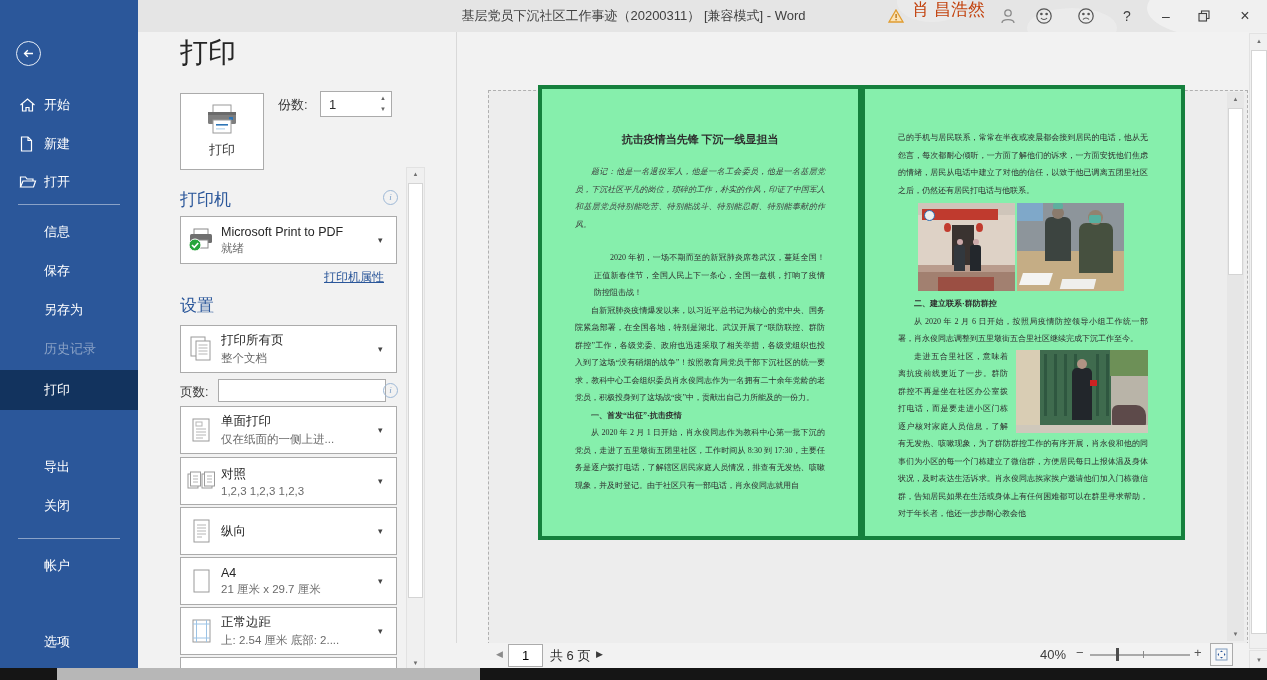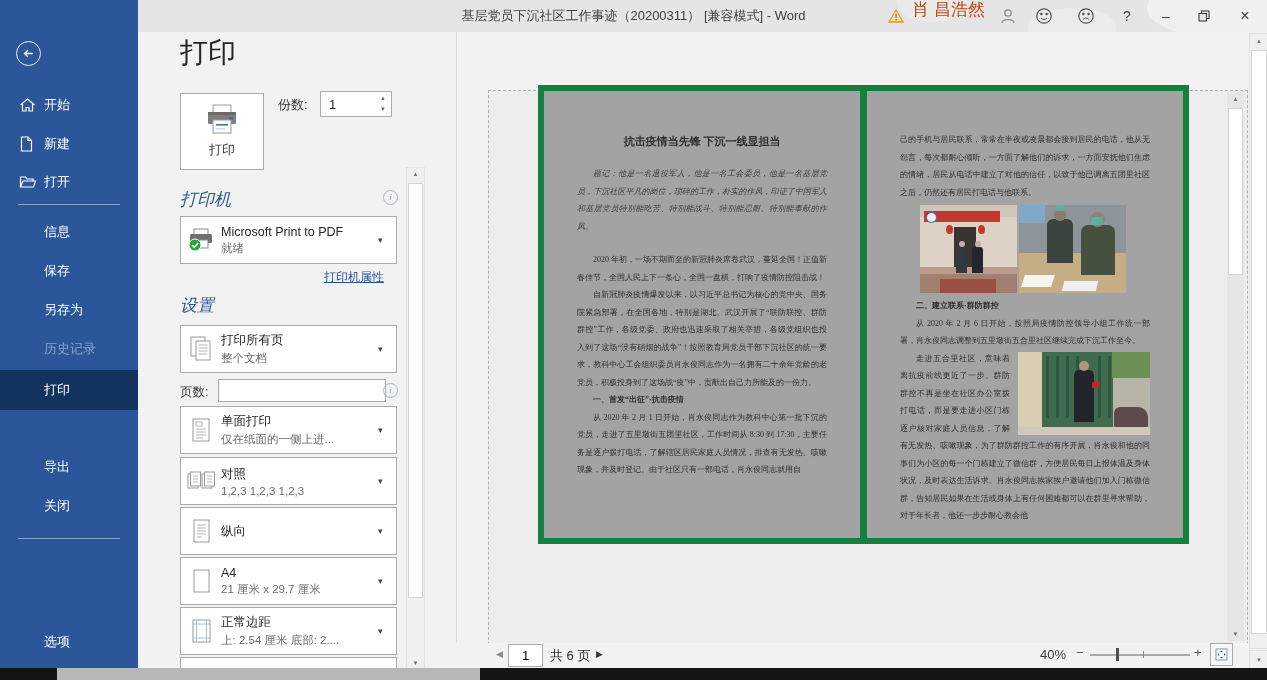--- a/index.html
+++ b/index.html
@@ -30,21 +30,21 @@
   
   .panel{position:absolute;left:138px;top:32px;width:318px;height:636px;background:#f2f2f2;overflow:visible;}
   .pg-title{position:absolute;left:42px;top:2px;font-size:28px;color:#252525;}
   .bigprint{position:absolute;left:42px;top:61px;width:84px;height:77px;background:#fff;border:1px solid #ababab;
             display:flex;flex-direction:column;align-items:center;justify-content:center;gap:6px;font-size:13px;color:#3a3a3a;}
   .copies-lbl{position:absolute;left:140px;top:64px;font-size:13px;color:#3a3a3a;}
   .spinner{position:absolute;left:182px;top:59px;width:70px;height:24px;background:#fff;border:1px solid #ababab;}
   .spinner input{position:absolute;left:6px;top:1px;width:44px;height:20px;border:0;outline:none;font-size:13px;color:#2b2b2b;
                  font-family:inherit;background:transparent;}
   .spin-btn{position:absolute;right:2px;width:12px;height:11px;font-size:6px;color:#666;text-align:center;line-height:11px;}
-  .sec-head{position:absolute;left:42px;font-size:17px;color:#2b579a;font-style:italic;}
+  .sec-head{position:absolute;left:42px;font-size:17px;color:#2b579a;}
   .info-ic{position:absolute;width:13px;height:13px;border:1px solid #9db8d6;border-radius:50%;color:#7fa1c8;
            font-size:9px;line-height:13px;text-align:center;font-style:italic;font-family:"Liberation Serif",serif;}
   .drop{position:absolute;left:42px;width:215px;height:46px;background:#fff;border:1px solid #ababab;
         display:flex;align-items:center;}
   .drop .dico{width:40px;display:flex;justify-content:center;flex:0 0 40px;}
   .drop .dtxt{flex:1;display:flex;flex-direction:column;justify-content:center;overflow:hidden;}
   .dt1{font-size:12.5px;color:#262626;white-space:nowrap;}
   .dt2{font-size:11.5px;color:#6a6a6a;white-space:nowrap;margin-top:2px;}
   .dcaret{flex:0 0 18px;font-size:9px;color:#444;}
   .link{font-size:12px;color:#2b579a;text-decoration:underline;}
@@ -53,26 +53,26 @@
                font-size:12px;padding:0 4px;outline:none;font-family:inherit;}
 
   
   .sb{position:absolute;background:#f0f0f0;border:1px solid #e2e2e2;}
   .sb-arrow{position:absolute;left:0;width:100%;text-align:center;font-size:6px;color:#6f6f6f;}
   .sb-thumb{position:absolute;left:1px;background:#fff;border:1px solid #d4d4d4;}
 
   
   .preview{position:absolute;left:456px;top:32px;width:793px;height:636px;background:#f2f2f2;border-left:1px solid #d9d9d9;}
   .dashed{position:absolute;left:31px;top:58px;width:758px;height:553px;border:1px dashed #b0b0b0;background:#ededed;}
-  .page{position:absolute;top:53px;width:316px;height:447px;background:#a3a3a3;border:6px solid #15803d;
+  .page{position:absolute;top:53px;width:316px;height:447px;background:#86efac;border:4px solid #15803d;
         font-family:"Liberation Serif","DejaVu Serif",serif;color:#2e2e2e;overflow:hidden;}
   .page .inner{position:absolute;left:33px;right:33px;top:40px;bottom:30px;font-size:8px;line-height:17.5px;text-align:justify;}
   .doc-title{text-align:center;font-size:11px;font-weight:bold;line-height:20px;margin-bottom:14px;}
   .page p{margin:0;text-indent:2em;}
-  .page p.sp{margin-top:16px;}
+  .page p.sp{margin-top:16px;margin-left:19px;}
   .page p.hd{font-weight:bold;}
   .page .intro{font-style:italic;color:#3d3d3d;}
 
   
   .photo-row{display:flex;gap:2px;margin:4px 0 4px 20px;}
   .ph{position:relative;overflow:hidden;}
   .ph1{width:97px;height:88px;background:linear-gradient(#cfc5ba 0 14%,#ded2c6 14% 70%,#b99c8d 70% 78%,#a28070 78% 100%);}
   .ph1 .banner{position:absolute;left:4px;top:6px;width:76px;height:11px;background:#c03a2e;}
   .ph1 .logo{position:absolute;left:6px;top:7px;width:9px;height:9px;border-radius:50%;background:#eee;border:1px solid #2b6cb3;}
   .ph1 .door{position:absolute;left:34px;top:22px;width:22px;height:40px;background:#3a3330;}
@@ -225,20 +225,23 @@
     </div>
   <div class="nav-item" style="top:448px;">
       <span class="lbl">导出</span>
     </div>
   <div class="nav-item" style="top:487px;">
       <span class="lbl">关闭</span>
     </div>
 
   <div class="nav-div" style="top:538px;"></div>
 
+  <div class="nav-item" style="top:547px;">
+      <span class="lbl">帐户</span>
+    </div>
   <div class="nav-item" style="top:623px;">
       <span class="lbl">选项</span>
     </div>
 </div>
 
 <div class="panel">
   <div class="pg-title">打印</div>
 
   <button class="bigprint">
     <svg width="36" height="31" viewBox="0 0 36 31">

